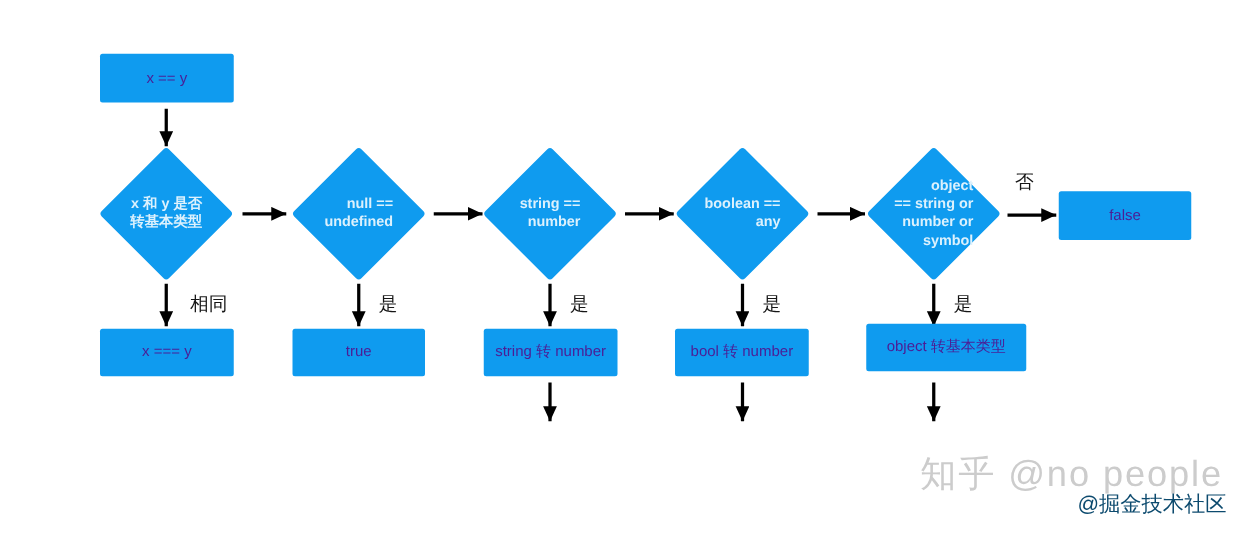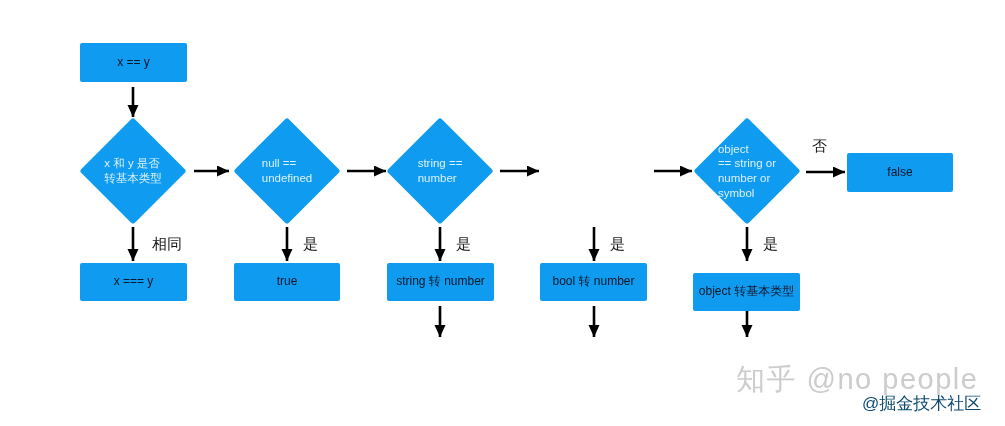--- a/index.html
+++ b/index.html
@@ -23,38 +23,39 @@
     pointer-events: none;
   }
   .node {
     position: absolute;
     box-sizing: border-box;
     display: flex;
     align-items: center;
     justify-content: center;
     text-align: left;
     background: #0f9bef;
-    color: #0f172a;
+    color: #4c1d95;
     font-size: 12px;
     line-height: 1.3;
     white-space: pre-line;
     border-radius: 2px;
   }
   .diamond {
     position: absolute;
     width: 110px;
     height: 110px;
     display: flex;
     align-items: center;
     justify-content: center;
-    text-align: left;
+    text-align: right;
     color: #dcf1fd;
     font-size: 11.5px;
     line-height: 1.28;
     white-space: pre-line;
+    font-weight: bold;
   }
   .diamond::before {
     content: "";
     position: absolute;
     left: 17px; top: 17px;
     width: 76px; height: 76px;
     background: #0f9bef;
     transform: rotate(45deg);
     border-radius: 3px;
   }
@@ -123,34 +124,38 @@
 转基本类型</span>
   </div>
   <div class="diamond" style="left:232px; top:116px;">
     <span class="dtext">null ==
 undefined</span>
   </div>
   <div class="diamond" style="left:385px; top:116px;">
     <span class="dtext">string ==
 number</span>
   </div>
+  <div class="diamond" style="left:539px; top:116px;">
+    <span class="dtext">boolean ==
+any</span>
+  </div>
   <div class="diamond" style="left:692px; top:116px;">
     <span class="dtext">object
 == string or
 number or
 symbol</span>
   </div>
 
   <div class="node" style="left:847px; top:153px; width:106px; height:39px;">false</div>
 
   <div class="node" style="left:80px; top:263px; width:107px; height:38px;">x === y</div>
   <div class="node" style="left:234px; top:263px; width:106px; height:38px;">true</div>
   <div class="node" style="left:387px; top:263px; width:107px; height:38px;">string 转 number</div>
   <div class="node" style="left:540px; top:263px; width:107px; height:38px;">bool 转 number</div>
-  <div class="node" style="left:693px; top:273px; width:107px; height:38px;">object 转基本类型</div>
+  <div class="node" style="left:693px; top:259px; width:128px; height:38px;">object 转基本类型</div>
 
 
   <div class="edge-label" style="left:152px; top:236px;">相同</div>
   <div class="edge-label" style="left:303px; top:236px;">是</div>
   <div class="edge-label" style="left:456px; top:236px;">是</div>
   <div class="edge-label" style="left:610px; top:236px;">是</div>
   <div class="edge-label" style="left:763px; top:236px;">是</div>
   <div class="edge-label" style="left:812px; top:138px;">否</div>
 
   <div class="wm-main">知乎 @no people</div>

